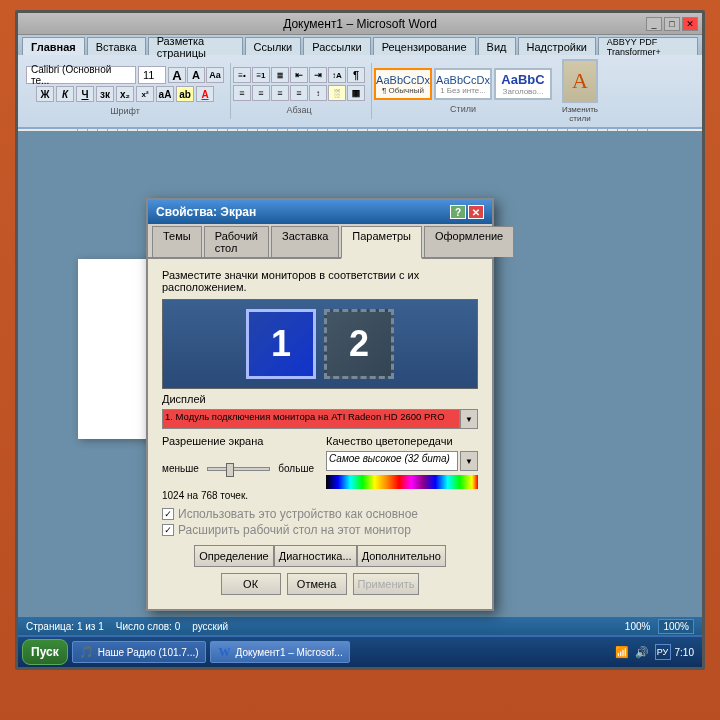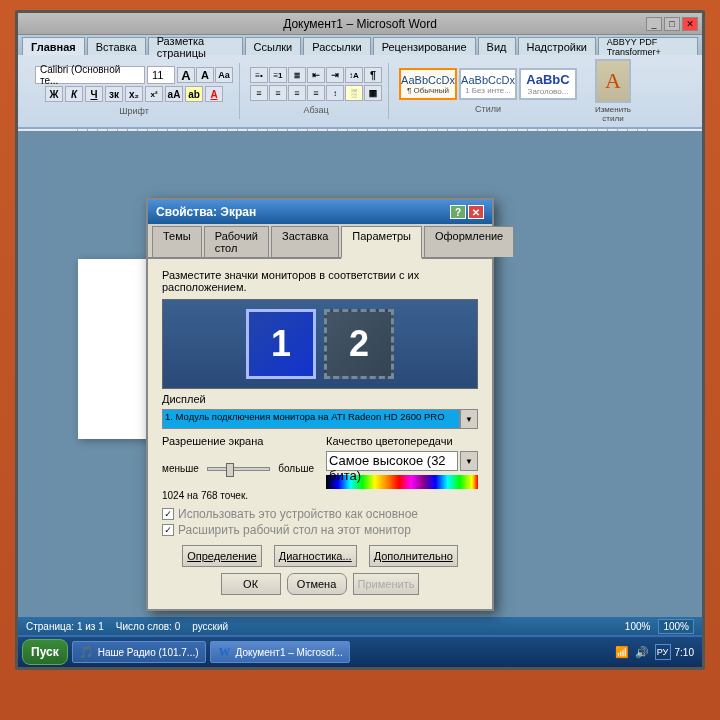--- a/index.html
+++ b/index.html
@@ -90,22 +90,22 @@
       display: flex;
       align-items: center;
     }
     .ribbon-tab.active {
       background: #dce6f0;
       font-weight: bold;
     }
     .ribbon-content {
       display: flex;
       align-items: center;
-      padding: 4px 15px;
-      gap: 8px;
+      padding: 4px 6px;
+      gap: 0;
       min-height: 60px;
     }
     .ribbon-group {
       display: flex;
       flex-direction: column;
       align-items: center;
       border-right: 1px solid #aabbc8;
       padding-right: 6px;
       padding-left: 2px;
       height: 56px;
@@ -387,21 +387,21 @@
     }
     .dialog-label {
       font-size: 11px;
       color: #000;
       min-width: 60px;
     }
     .dialog-select {
       flex: 1;
       height: 20px;
       font-size: 10px;
-      background: #0ea5e9;
+      background: #ef4444;
       border: 1px solid #888;
       padding: 1px 2px;
     }
     .dialog-select-arrow {
       width: 18px;
       height: 20px;
       background: #d4d0c8;
       border: 1px solid #888;
       display: flex;
       align-items: center;
@@ -503,23 +503,22 @@
     }
     .checkbox-label {
       font-size: 12px;
       color: #888;
     }
 
     
     .dialog-buttons-row {
       display: flex;
       justify-content: center;
-      gap: 12px;
+      gap: 0;
       margin-top: 8px;
-      text-decoration: underline;
     }
     .dialog-btn {
       min-width: 70px;
       height: 22px;
       background: linear-gradient(180deg, #ece9d8 0%, #d4d0c8 100%);
       border: 1px solid #888;
       font-size: 11px;
       cursor: pointer;
       display: flex;
       align-items: center;
@@ -765,21 +764,21 @@
               <div class="slider-track">
                 <div class="slider-thumb"></div>
               </div>
               <span class="slider-label-sm">больше</span>
             </div>
             <div class="res-value">1024 на 768 точек.</div>
           </div>
           <div class="res-right">
             <div class="res-title">Качество цветопередачи</div>
             <div class="color-select-row">
-              <div class="color-select" style="font-size:13px;">Самое высокое (32 бита)</div>
+              <div class="color-select" style="font-size:10px;font-style:italic;">Самое высокое (32 бита)</div>
               <div class="dialog-select-arrow">▼</div>
             </div>
             <div class="color-bar"></div>
           </div>
         </div>
 
         <div class="checkbox-row">
           <div class="checkbox">✓</div>
           <span class="checkbox-label">Использовать это устройство как основное</span>
         </div>
@@ -789,21 +788,21 @@
         </div>
 
         <div class="dialog-buttons-row">
           <div class="dialog-btn">Определение</div>
           <div class="dialog-btn">Диагностика...</div>
           <div class="dialog-btn">Дополнительно</div>
         </div>
 
         <div class="dialog-ok-row">
           <div class="dialog-btn" style="min-width:60px;">ОК</div>
-          <div class="dialog-btn" style="min-width:60px;border-radius:7px;">Отмена</div>
+          <div class="dialog-btn" style="min-width:60px;">Отмена</div>
           <div class="dialog-btn disabled" style="min-width:60px;">Применить</div>
         </div>
       </div>
     </div>
 
     <div class="taskbar">
       <div class="start-btn">Пуск</div>
       <div class="taskbar-item">
         <div class="taskbar-icon">🎵</div>
         <span>Наше Радио (101.7...)</span>

